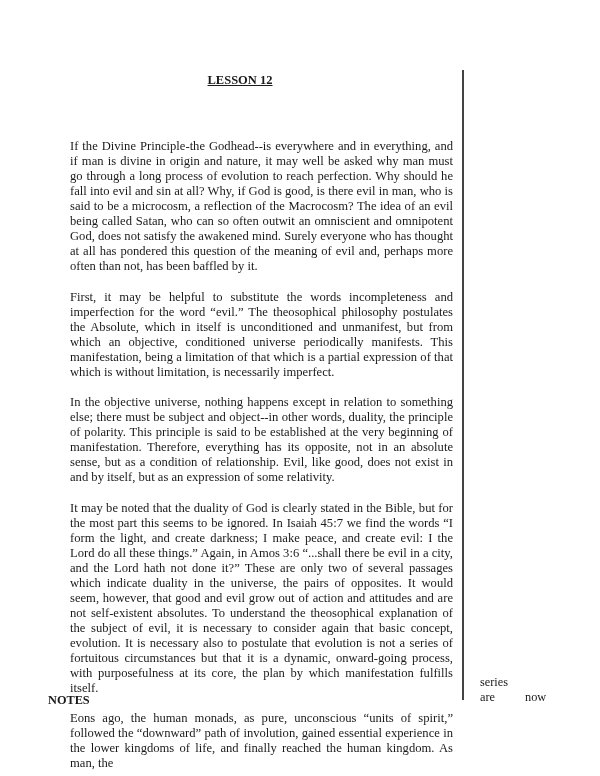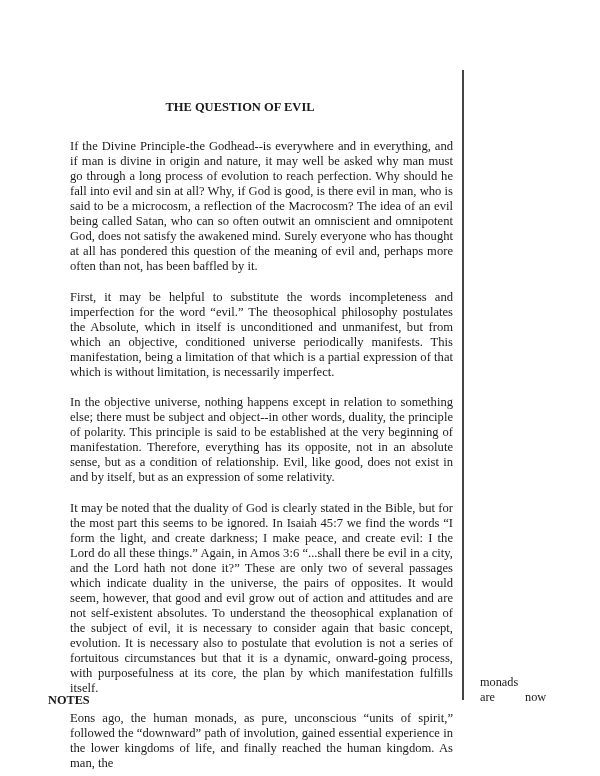--- a/index.html
+++ b/index.html
@@ -14,33 +14,33 @@
   .para { font-size:12.6px; line-height:15px; text-align:justify; margin:0 0 15.5px 0; }
   .notes-label { position:absolute; left:48px; top:693px; font-size:12.3px;font-weight:bold; }
   .rule { position:absolute; left:462px; top:70px; width:1.5px; height:630px; background:#444; }
   .margin-notes { position:absolute; left:480px; top:675px; font-size:12.3px; line-height:14.5px; }
   .margin-notes .word2 { display:inline-block; margin-left:30px; }
 </style>
 </head>
 <body>
 
 <div class="page">
-  <div class="title">THE QUESTION OF EVIL</div>
+  <div class="lesson">LESSON 12</div>
 
   <div class="body">
     <p class="para">If the Divine Principle-the Godhead--is everywhere and in everything, and if man is divine in origin and nature, it may well be asked why man must go through a long process of evolution to reach perfection.  Why should he fall into evil and sin at all?  Why, if God is good, is there evil in man, who is said to be a microcosm, a reflection of the Macrocosm?  The idea of an evil being called Satan, who can so often outwit an omniscient and omnipotent God, does not satisfy the awakened mind.  Surely everyone who has thought at all has pondered this question of the meaning of evil and, perhaps more often than not, has been baffled by it.</p>
     <p class="para">First, it may be helpful to substitute the words incompleteness and imperfection for the word “evil.”  The theosophical philosophy postulates the Absolute, which in itself is unconditioned and unmanifest, but from which an objective, conditioned universe periodically manifests.  This manifestation, being a limitation of that which is a partial expression of that which is without limitation, is necessarily imperfect.</p>
     <p class="para">In the objective universe, nothing happens except in relation to something else; there must be subject and object--in other words, duality, the principle of polarity.  This principle is said to be established at the very beginning of manifestation. Therefore, everything has its opposite, not in an absolute sense, but as a condition of relationship. Evil, like good, does not exist in and by itself, but as an expression of some relativity.</p>
     <p class="para">It may be noted that the duality of God is clearly stated in the Bible, but for the most part this seems to be ignored.  In Isaiah 45:7 we find the words “I form the light, and create darkness; I make peace, and create evil: I the Lord do all these things.” Again, in Amos 3:6 “...shall there be evil in a city, and the Lord hath not done it?” These are only two of several passages which indicate duality in the universe, the pairs of opposites.  It would seem, however, that good and evil grow out of action and attitudes and are not self-existent absolutes.  To understand the theosophical explanation of the subject of evil, it is necessary to consider again that basic concept, evolution. It is necessary also to postulate that evolution is not a series of fortuitous circumstances but that it is a dynamic, onward-going process, with purposefulness at its core, the plan by which manifestation fulfills itself.</p>
     <p class="para">Eons ago, the human monads, as pure, unconscious “units of spirit,” followed the “downward” path of involution, gained essential experience in the lower kingdoms of life, and finally reached the human kingdom. As man, the</p>
   </div>
 
   <div class="notes-label">NOTES</div>
 
   <div class="rule"></div>
 
   <div class="margin-notes">
-    <div>monads</div>
+    <div>series</div>
     <div>
       <span>are</span><span class="word2">now</span>
     </div>
   </div>
 </div>
 
 </body></html>

